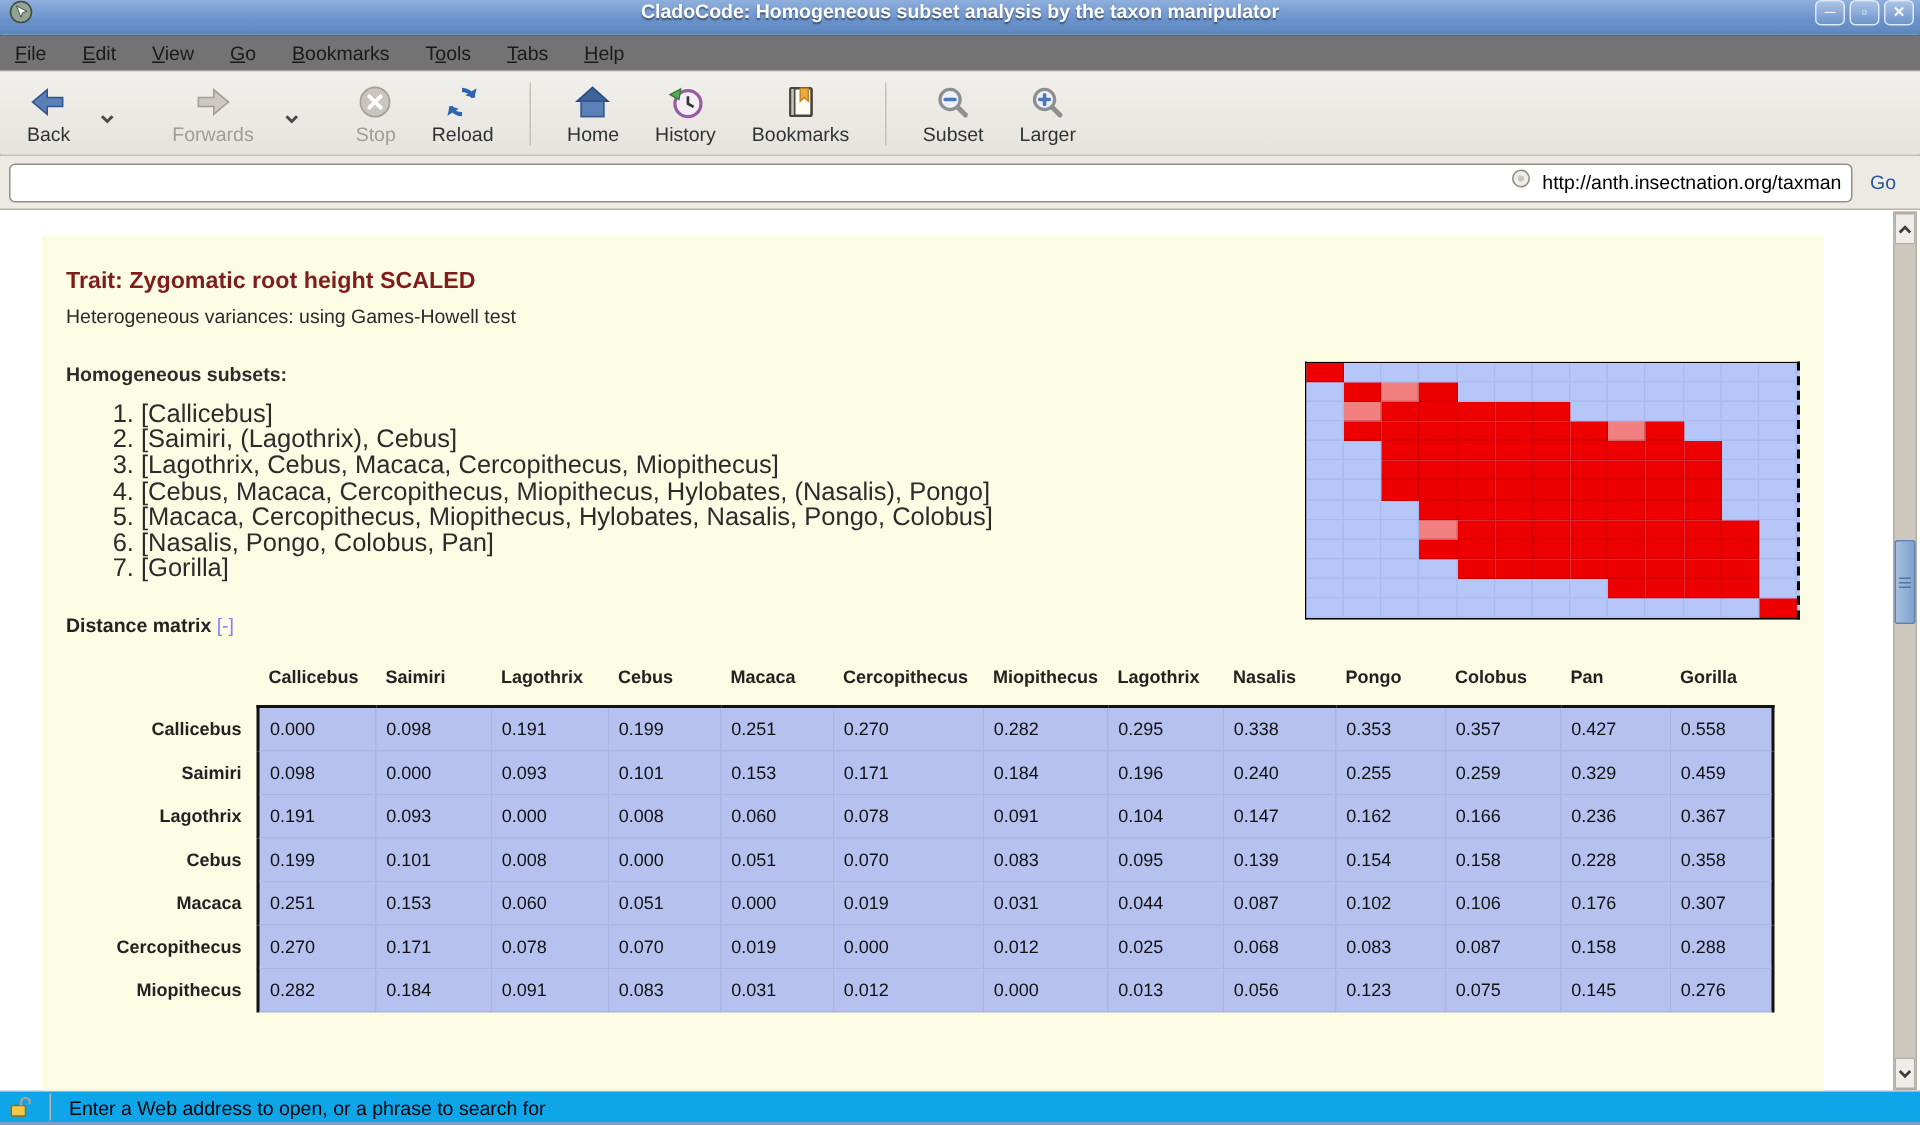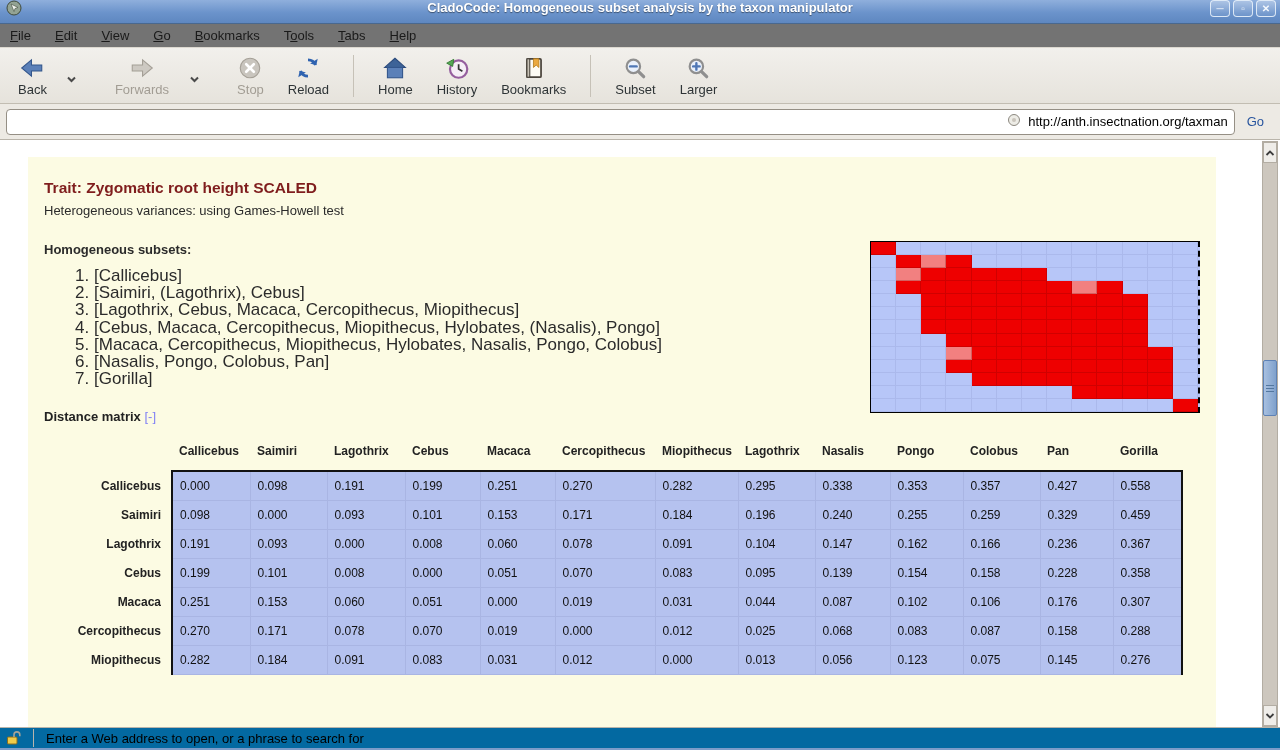--- a/index.html
+++ b/index.html
@@ -86,21 +86,21 @@
     background:#cdc7be; border:1px solid #b3ada3; }
   .sb-btn { position:absolute; left:0; right:0; height:21px; background:#efede9;
     border:1px solid #b3ada3; display:flex; align-items:center; justify-content:center; }
   .sb-up { top:0; } .sb-down { bottom:0; }
   .sb-thumb { position:absolute; left:0; right:0; top:218px; height:56px;
     background:linear-gradient(90deg,#a8c0e0,#7fa1cc); border:1px solid #5e82b5; border-radius:2px;
     display:flex; flex-direction:column; align-items:center; justify-content:center; gap:2px; }
   .sb-thumb i { display:block; width:8px; height:1px; background:#53779f; }
 
   
-  .statusbar { height:23px; flex:0 0 23px; background:#0369a1; border-top:1px solid #b9b4aa;
+  .statusbar { height:23px; flex:0 0 23px; background:#0ea5e9; border-top:1px solid #b9b4aa;
     border-bottom:2px solid #7c9cc9; display:flex; align-items:center; font-size:13px; color:#000;text-align:center; }
   .status-ico { margin:0 10px 0 6px; display:flex; }
   .status-sep { width:1px; height:18px; background:#b8b4ac; margin-right:12px; }
 </style>
 </head>
 <body>
 
 <div class="window">
 
   <div class="titlebar">

